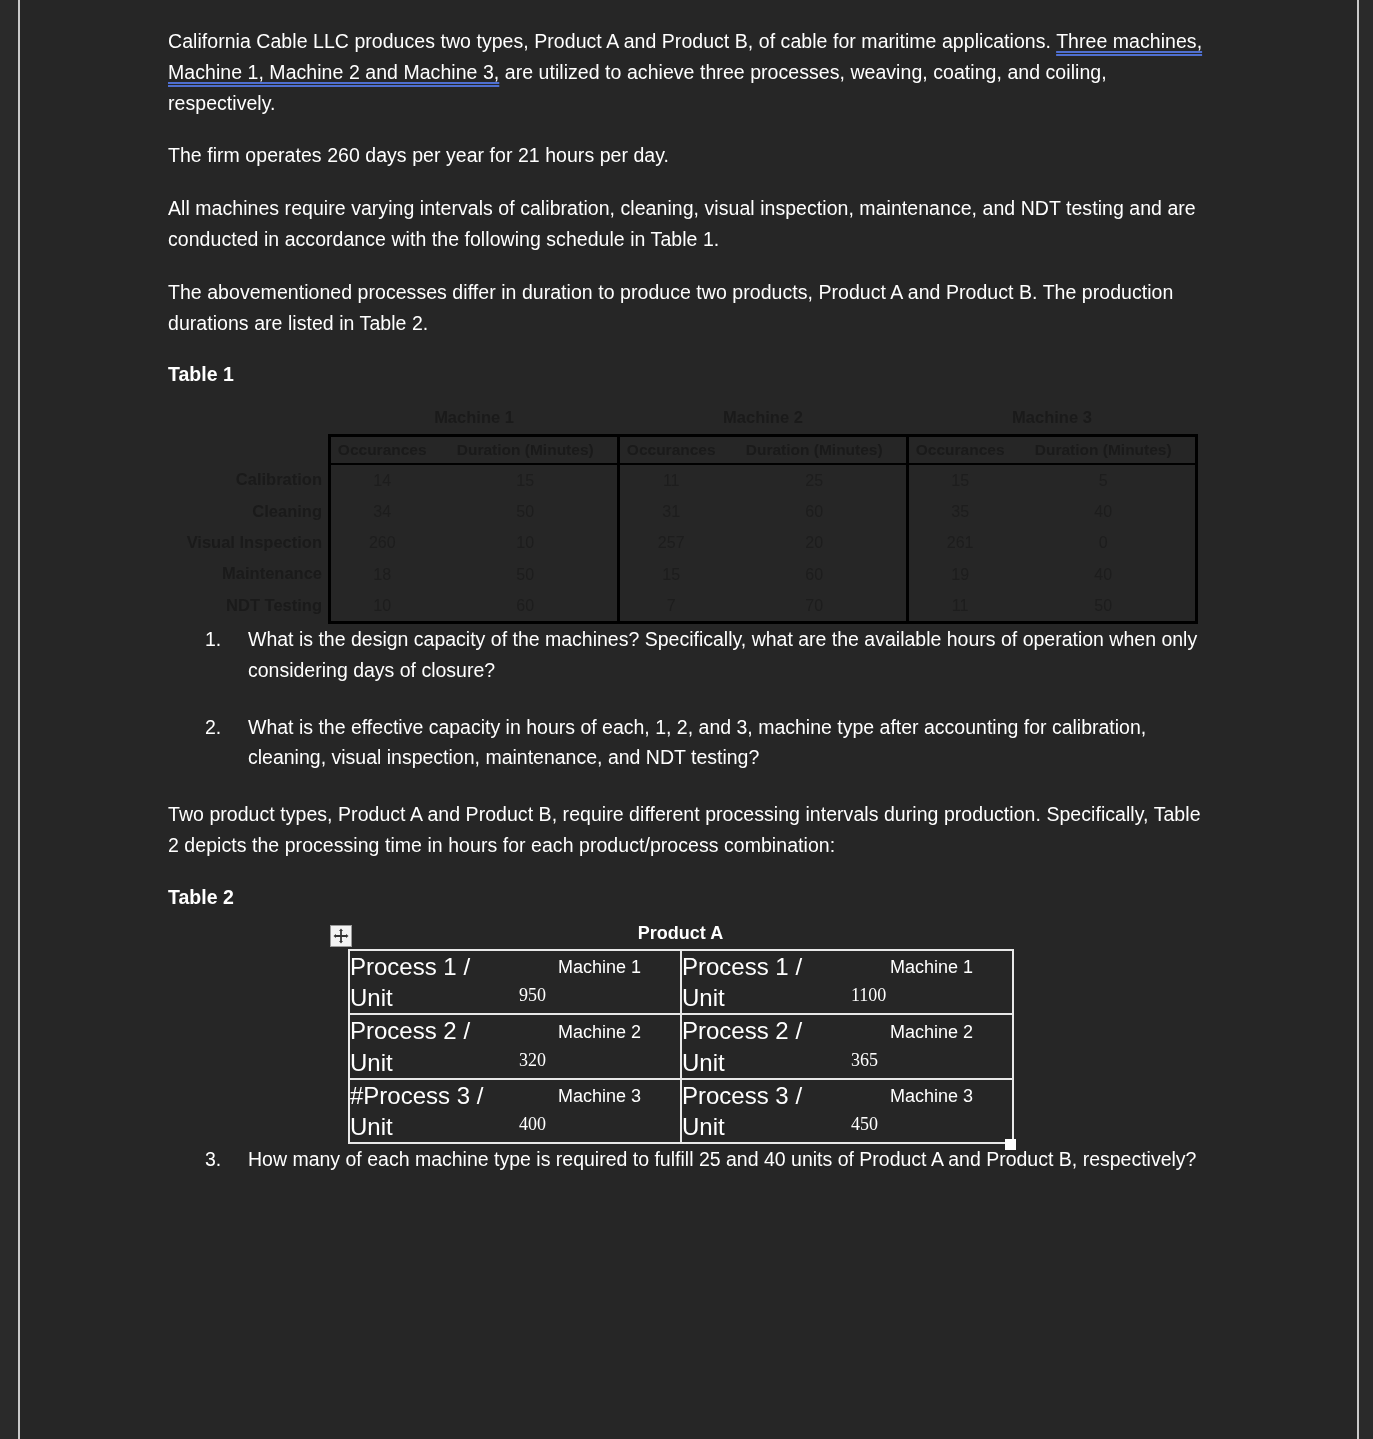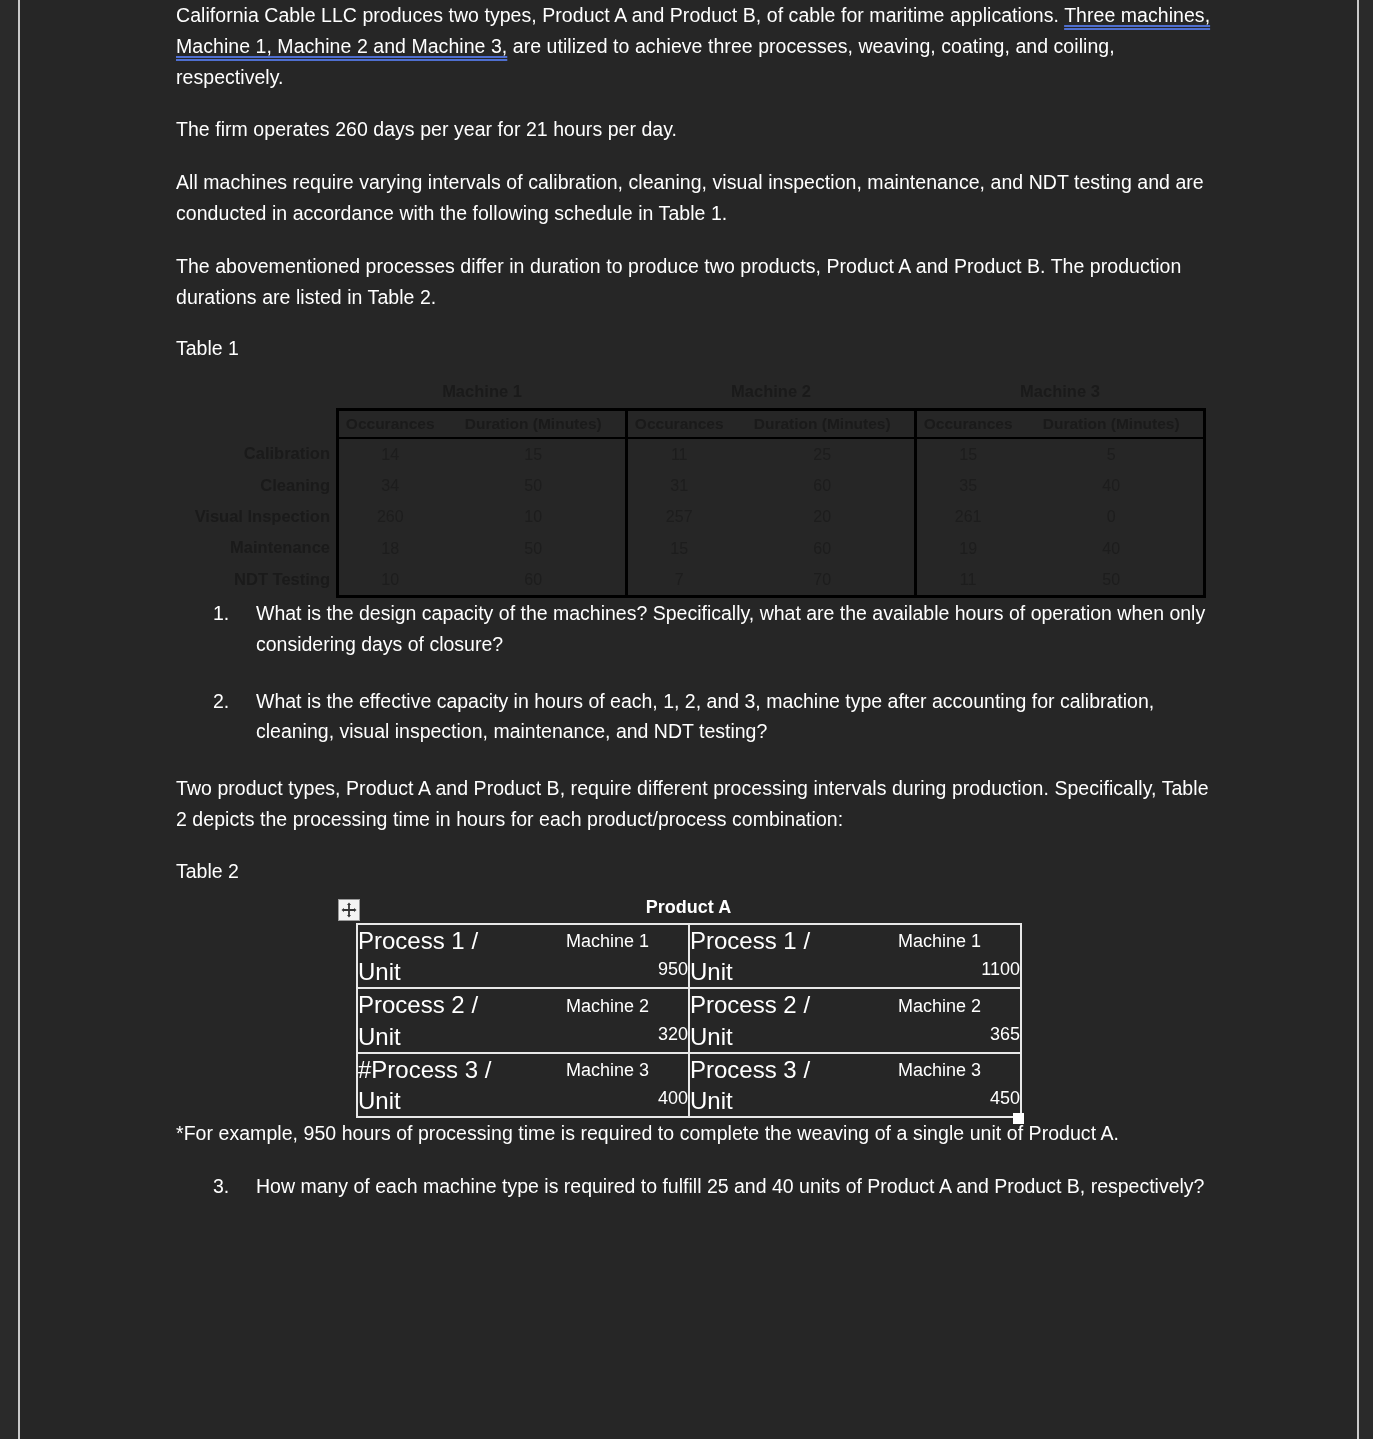--- a/index.html
+++ b/index.html
@@ -32,23 +32,24 @@
     position: absolute;
     top: 0; bottom: 0;
     background: #2a2a2a;
   }
   .page-gutter.left  { left: 0;    width: 18px; }
   .page-gutter.right { left: 1359px; width: 14px; }
 
   
   .doc {
     position: absolute;
-    left: 176px;
+    left: 168px;
     top: 0;
     width: 1040px;
+    padding-top: 26px;
     color: #ffffff;
   }
 
   p.para {
     margin: 0 0 22px 0;
     font-size: 19.5px;
     line-height: 1.58;
     color: #ffffff;
     letter-spacing: 0.05px;
   }
@@ -56,21 +57,21 @@
   .grammar {
     text-decoration: underline double;
     text-decoration-color: #4f6fd0;
     text-underline-offset: 3px;
     text-decoration-thickness: 2px;
   }
 
   .table-caption {
     margin: 0 0 16px 0;
     font-size: 19.5px;
-    font-weight: normal;
+    font-weight: bold;
     color: #ffffff;
     line-height: 1.5;
   }
 
   
   .t1-wrap {
     position: relative;
     margin: 0 0 0 0;
     width: 1030px;
   }
@@ -206,21 +207,21 @@
   }
   td.t2-val {
     width: 162px;
     text-align: center;
     padding: 6px 14px 6px 0;
     font-size: 18px;
     line-height: 1.55;
     border-left: none !important;
   }
   td.t2-val .mach { display: block; text-align: center; }
-  td.t2-val .amt  { display: block; text-align: right; }
+  td.t2-val .amt  { display: block; text-align: left; font-family: Liberation Serif, serif; }
 
   .t2-resize {
     position: absolute;
     right: 192px;
     bottom: -6px;
     width: 11px;
     height: 11px;
     background: #ffffff;
   }
 
@@ -383,21 +384,20 @@
           <span class="mach">Machine 3</span>
           <span class="amt">450</span>
         </td>
       </tr>
     </tbody>
       </table>
 
     <div class="t2-resize"></div>
   </div>
 
-  <p class="para tail-note">*For example, 950 hours of processing time is required to complete the weaving of a single unit of Product A.</p>
 
   <ol class="qlist">
     <li>
       <span class="num">3.</span>
       <span>How many of each machine type is required to fulfill 25 and 40 units of Product A and Product B, respectively?</span>
     </li>
   </ol>
 
 </div>
 

